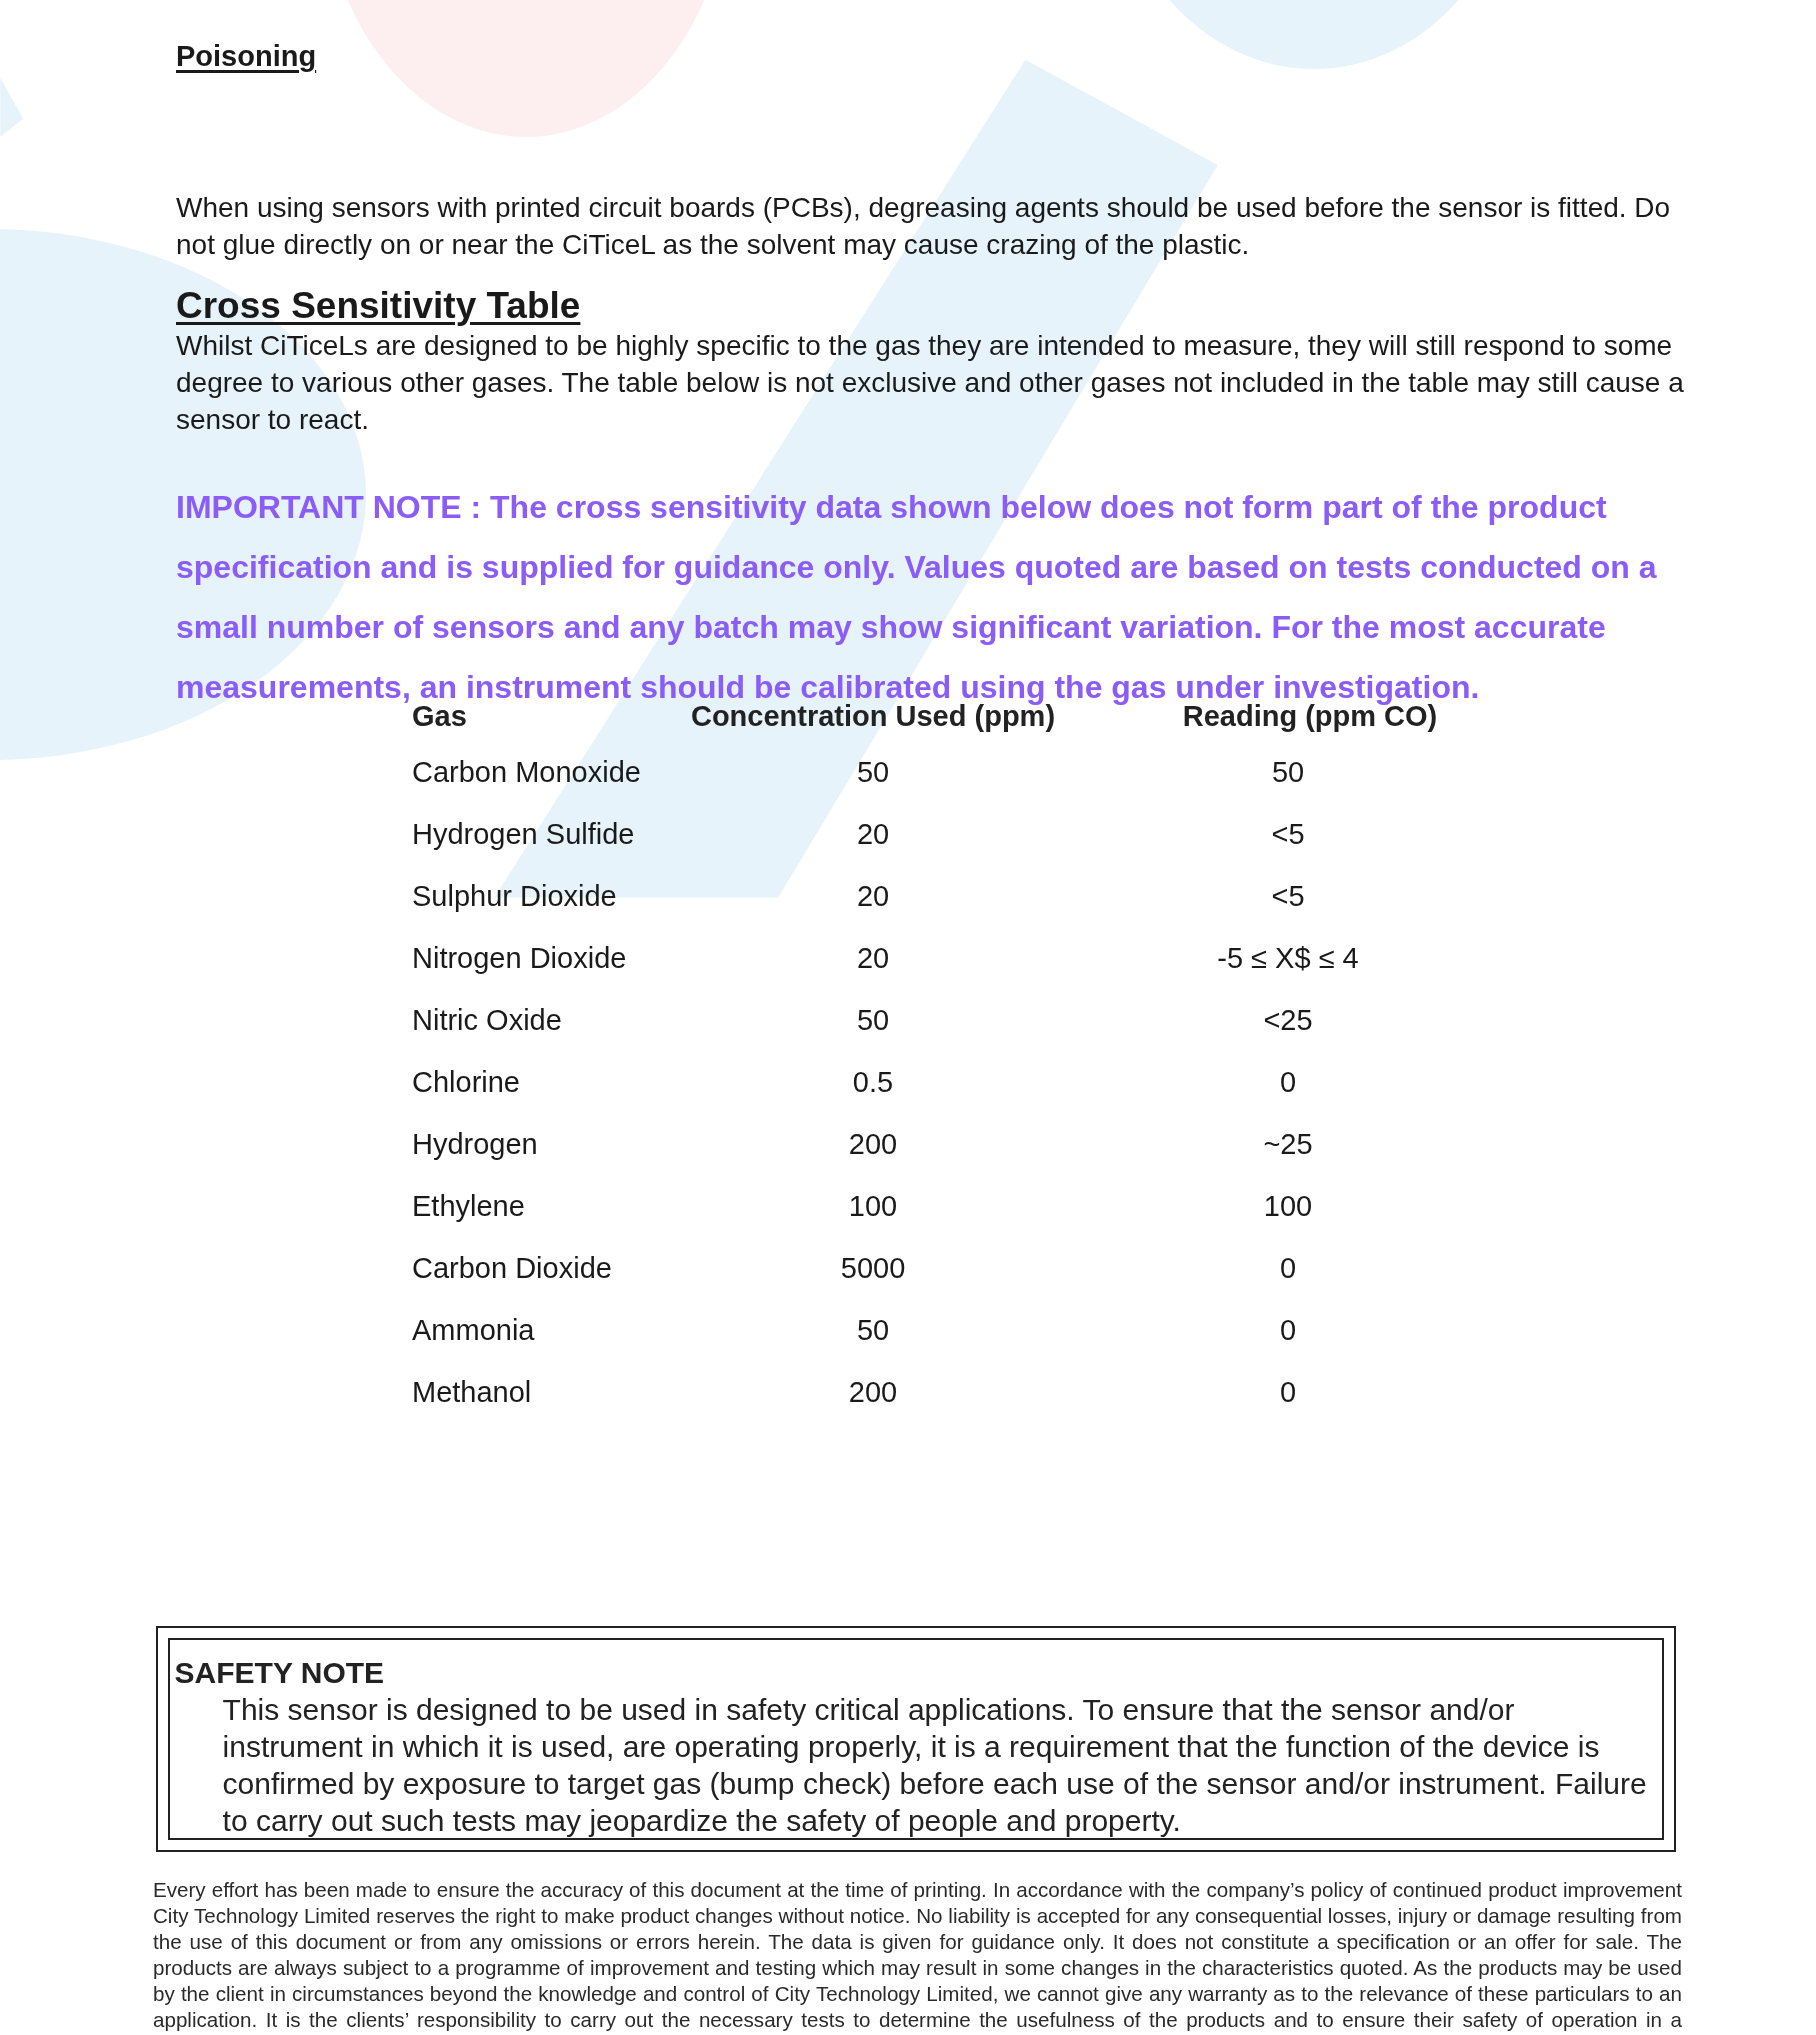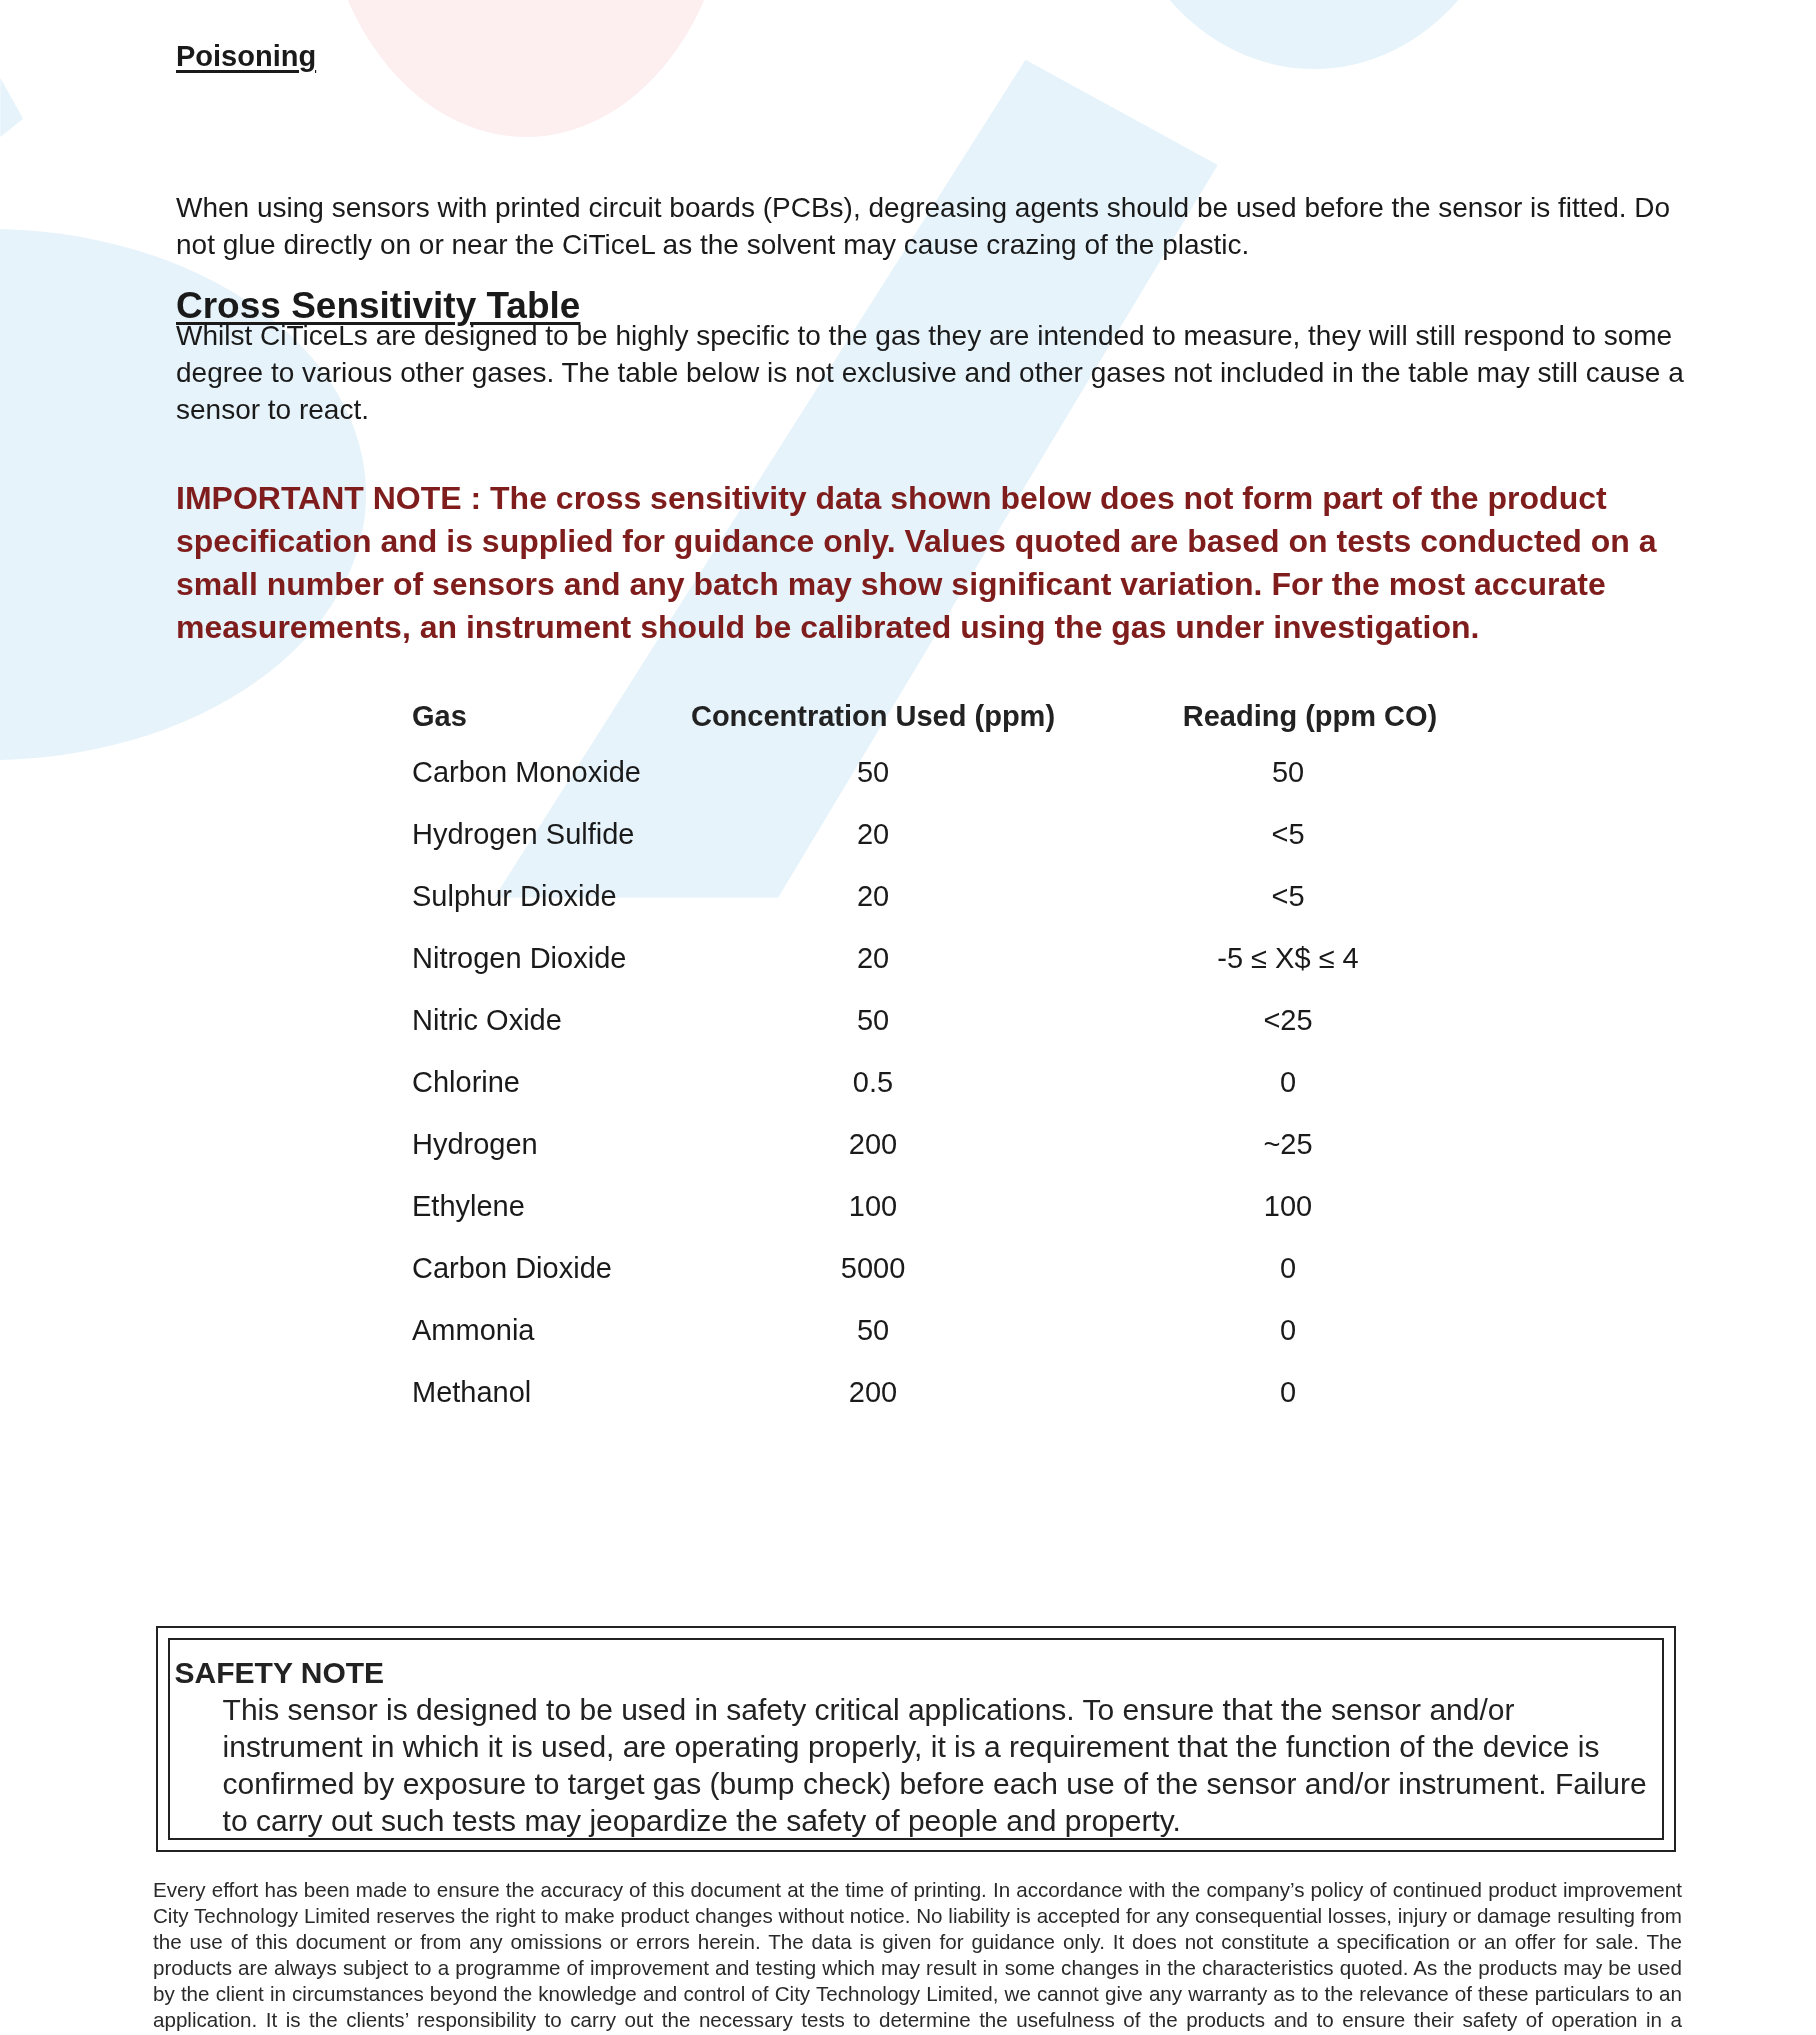--- a/index.html
+++ b/index.html
@@ -16,22 +16,22 @@
     .bg-blue-wedge-left { left: 0; top: 0; width: 37px; height: 137px; }
 
     .content { position: absolute; left: 0; top: 0; width: 1527px; height: 2035px; }
     .abs { position: absolute; }
 
     .h-poisoning { left: 176px; top: 40px; font-size: 29px; font-weight: bold; text-decoration: underline; text-underline-offset: 3.7px; text-decoration-thickness: 2.7px; }
     .para { left: 176px; width: 1538px; font-size: 28px; line-height: 37px; }
     .p-poison-1 { top: 78px; }
     .p-poison-2 { top: 189px; }
     .h-cross { left: 176px; top: 285px; font-size: 37px; font-weight: bold; text-decoration: underline; text-underline-offset: 3.7px; text-decoration-thickness: 3.2px; }
-    .p-cross { top: 317px; }
-    .p-important { left: 176px; top: 477px; width: 1547px; font-size: 32px; line-height: 43px; font-weight: bold; color: #7f1d1d; }
+    .p-cross { top: 327px; }
+    .p-important { left: 176px; top: 477px; width: 1547px; font-size: 32px; line-height: 60px; font-weight: bold; color: #8b5cf6; }
 
     .table { position: absolute; left: 412px; top: 700px; width: 1099px; text-align: right; }
     .trow { position: relative; height: 62px; font-size: 29px; }
     .thead { height: 56px; font-weight: bold; color: #222; }
     .cell { position: absolute; top: 0; white-space: nowrap; }
     .c-gas { left: 0; }
     .c-conc { left: 461px; width: 0; display: flex; justify-content: center; }
     .c-read { left: 876px; width: 0; display: flex; justify-content: center; }
     .thead .c-conc { left: 461px; }
     .thead .c-read { left: 898px; }

